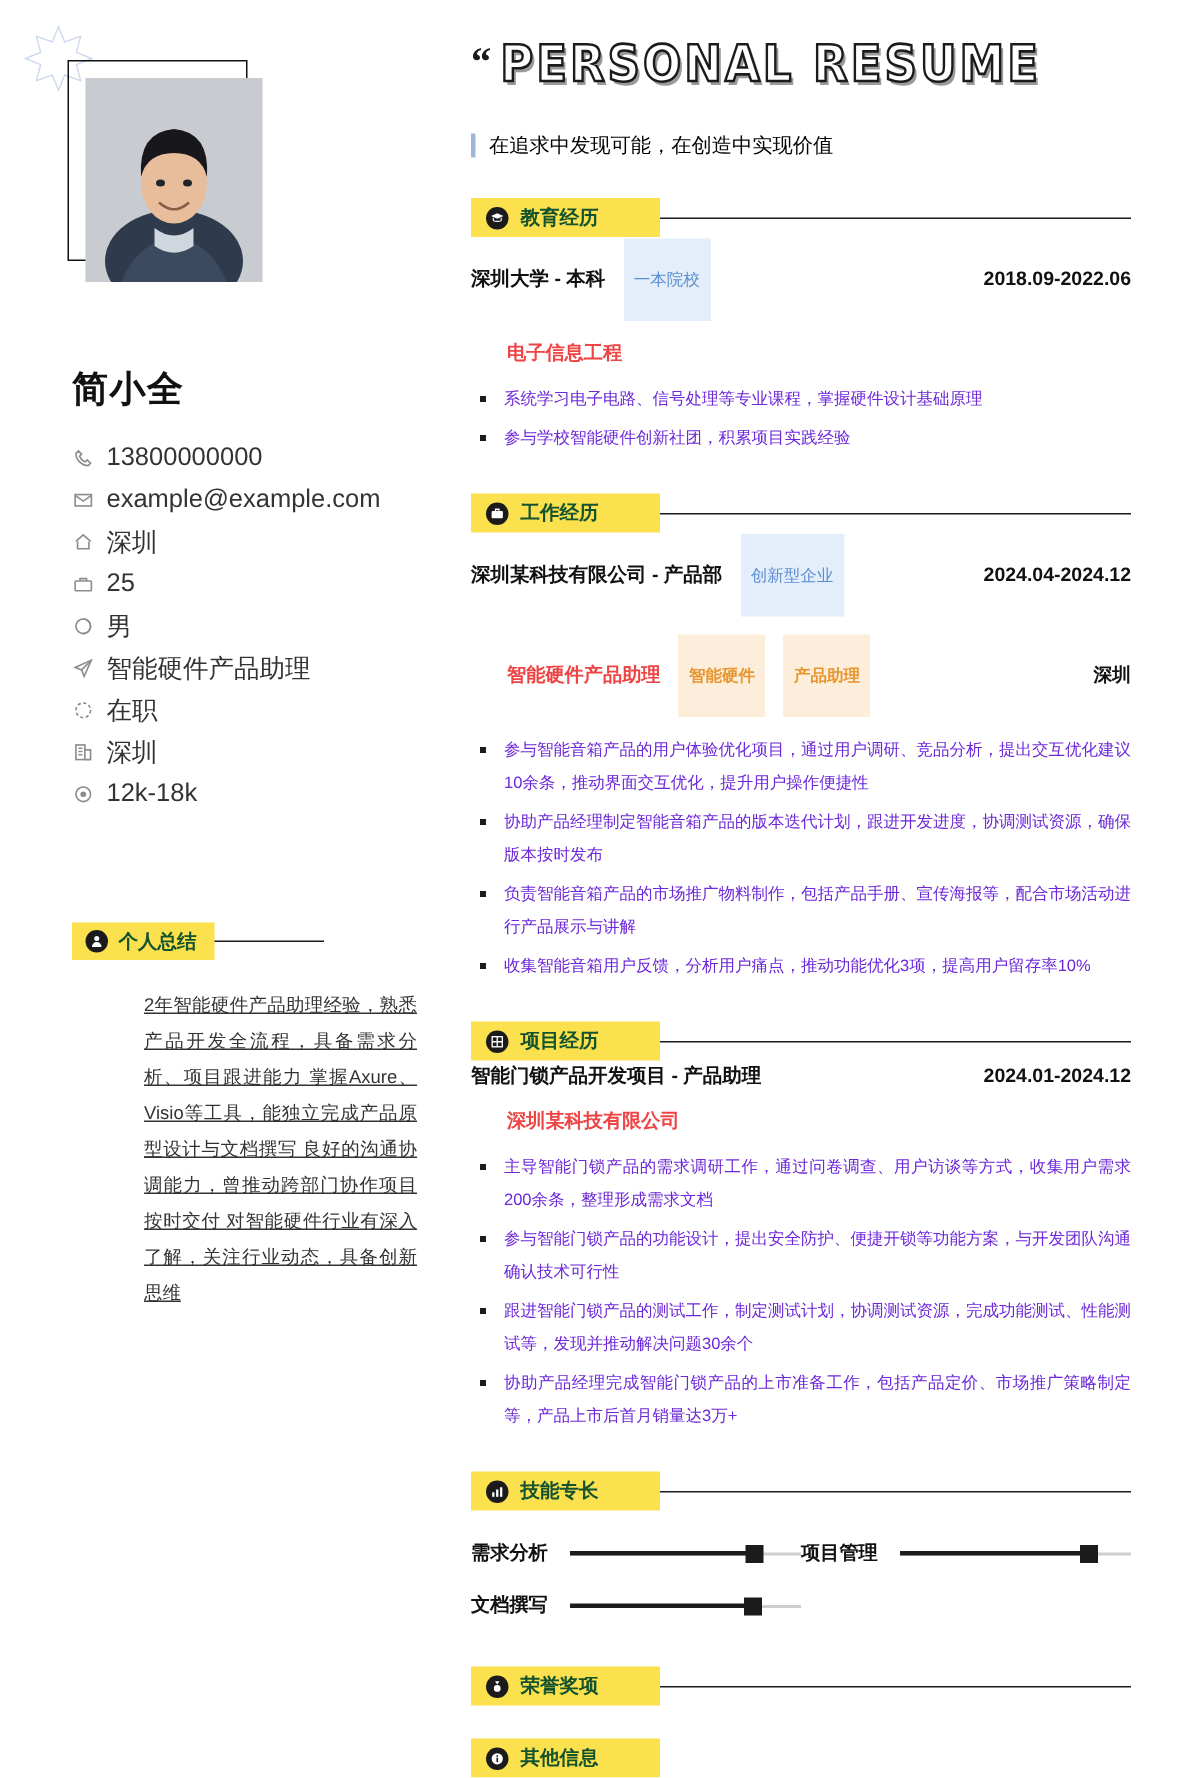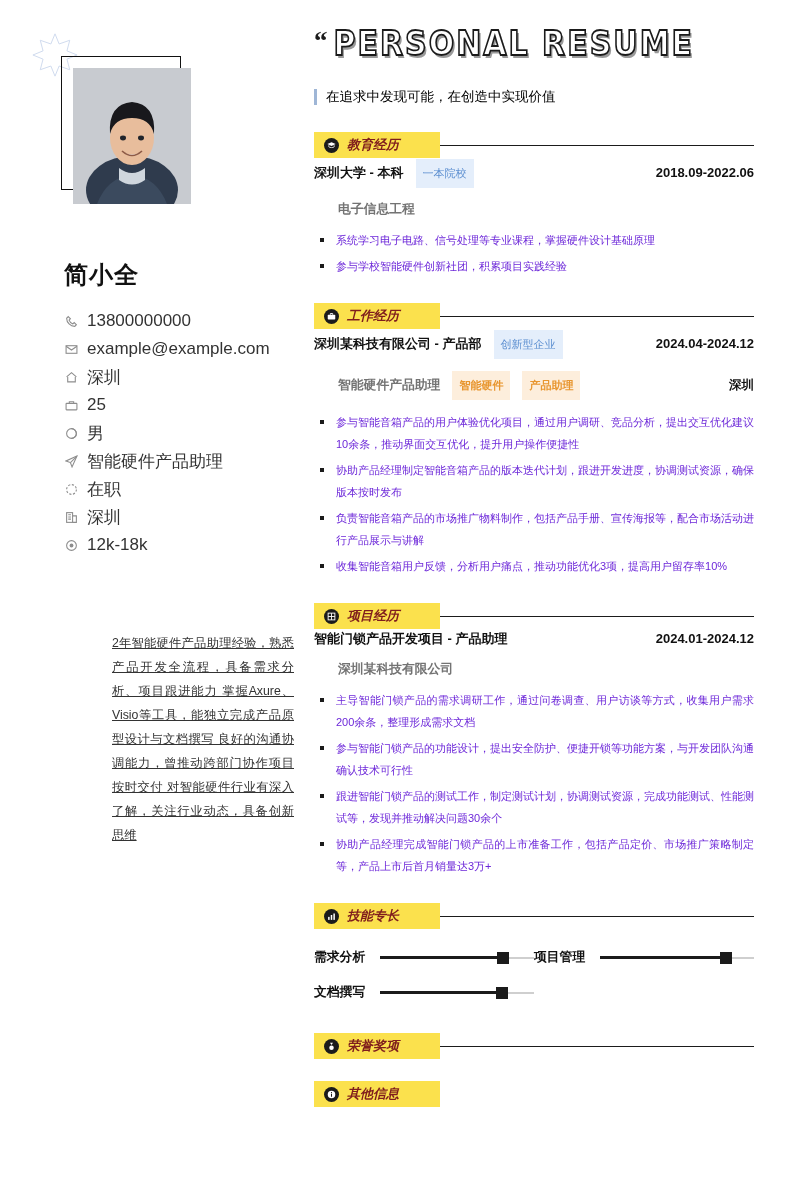--- a/index.html
+++ b/index.html
@@ -6,21 +6,21 @@
   html, body {
     width: 794px; height: 1185px;
     background: #ffffff;
     font-family: "Liberation Sans", "DejaVu Sans", sans-serif;
     color: #222;
     overflow: hidden;
   }
   .page { position: relative; width: 794px; height: 1185px; display: flex; }
 
   
-  .left { width: 278px; padding: 16px; position: relative; flex: 0 0 278px; }
+  .left { width: 278px; padding: 0; position: relative; flex: 0 0 278px; }
 
   .photo-wrap { position: relative; width: 150px; height: 160px; margin: 43px 0 0 48px; }
   .star { position: absolute; left: -32px; top: -27px; width: 46px; height: 46px; z-index: 1; }
   .frame { position: absolute; left: -3px; top: -3px; width: 120px; height: 134px;
            border: 1.5px solid #111; z-index: 2; }
   .photo { position: absolute; left: 9px; top: 9px; width: 118px; height: 136px;
            z-index: 3; overflow: hidden; background: #c9ccd1; }
   .photo svg { display: block; }
 
   .name { font-size: 24px; font-weight: bold; color: #111; margin: 40px 0 0 48px; letter-spacing: 1px; }
@@ -29,21 +29,21 @@
   .c-row { display: flex; align-items: center; gap: 9px; height: 28px; }
   .c-ico { width: 14px; height: 14px; flex: 0 0 14px; display: flex; align-items: center; justify-content: center; color: #8d8d8d; }
   .c-txt { font-size: 17px; color: #333; }
 
   .sec-left { margin: 72px 0 0 48px; }
   .bar-head { display: flex; align-items: center; width: 168px; }
   .bar-chip { background: #fbe14d; height: 25px; display: flex; align-items: center; padding: 0 12px 0 9px; gap: 7px; }
   .chip-ico { width: 15px; height: 15px; border-radius: 50%; background: #1b1b1b;
               display: flex; align-items: center; justify-content: center; flex: 0 0 15px; }
   .chip-ico svg { display: block; }
-  .chip-txt { font-size: 13px; font-weight: bold; color: #7f1d1d; white-space: nowrap; font-style: italic; }
+  .chip-txt { font-size: 13px; font-weight: bold; color: #14532d; white-space: nowrap; }
   .head-rule { flex: 1; height: 1px; background: #1b1b1b; }
 
   .summary { margin: 18px 0 8px 48px; width: 182px; font-size: 12.3px; line-height: 24px; color: #333; text-align: justify; text-decoration: underline; }
 
   
   .right { flex: 1; padding: 24px 40px 0 36px; }
 
   .title-row { display: flex; align-items: flex-start; gap: 6px; height: 42px; }
   .quote { font-size: 27px; color: #1b1b1b; font-weight: bold; line-height: 1; margin-top: 4px; font-family: "Liberation Serif", serif; }
   .big-title { font-size: 30px; font-weight: bold; letter-spacing: 2px;
@@ -61,24 +61,24 @@
   .sec { margin-top: 26px; }
   .sec-head { display: flex; align-items: center; }
   .sec-chip { background: #fbe14d; height: 26px; min-width: 126px; display: flex; align-items: center; padding: 0 14px 0 10px; gap: 8px; }
   .sec-rule { flex: 1; height: 1px; background: #1b1b1b; }
 
   .entry { margin-top: 1px; }
   .e-line { display: flex; align-items: baseline; }
   .e-title { font-size: 13px; font-weight: bold; color: #111; }
   .e-date { margin-left: auto; font-size: 13px; font-weight: bold; color: #111; white-space: nowrap; }
   .e-right { margin-left: auto; font-size: 12.5px; font-weight: bold; color: #111; white-space: nowrap; }
-  .tag { font-size: 11px; padding: 7px 7px; margin-left: 12px; white-space: nowrap; text-align: right; }
+  .tag { font-size: 11px; padding: 20px 7px; margin-left: 12px; white-space: nowrap; text-align: right; }
   .tag.blue { background: #e4eefb; color: #5b8ed0; }
   .tag.orange { background: #fdeedc; color: #e8962f; font-weight: bold; }
-  .e-sub { font-size: 12.8px; font-weight: bold; color: #737373; margin-top: 13px; padding-left: 24px; }
+  .e-sub { font-size: 12.8px; font-weight: bold; color: #ef4444; margin-top: 13px; padding-left: 24px; }
 
   ul.bullets { list-style: none; margin-top: 11px; }
   ul.bullets li { position: relative; padding-left: 22px; font-size: 11px; line-height: 22px; color: #6d28d9; margin-bottom: 4px; text-align: justify; }
   ul.bullets li::before { content: ""; position: absolute; left: 6px; top: 9px; width: 4px; height: 4px; background: #1b1b1b; }
 
   
   .skills { display: flex; flex-wrap: wrap; margin-top: 20px; }
   .skill { width: 50%; display: flex; align-items: center; margin-bottom: 18px; }
   .sk-name { font-size: 12.8px; font-weight: bold; color: #111; width: 66px; flex: 0 0 66px; }
   .sk-track { position: relative; height: 2px; background: #cfcfcf; width: 190px; }
@@ -198,20 +198,32 @@
           <svg width="13" height="13" viewBox="0 0 24 24" fill="none" stroke="#8d8d8d" stroke-width="2">
               <circle cx="12" cy="12" r="9"></circle>
               <circle cx="12" cy="12" r="3.5" fill="#8d8d8d" stroke="none"></circle>
             </svg>
         </span>
         <span class="c-txt">12k-18k</span>
       </div>
     </div>
 
     <div class="sec-left">
+      <div class="bar-head">
+        <div class="bar-chip">
+          <span class="chip-ico">
+            <svg width="9" height="9" viewBox="0 0 24 24" fill="#fff">
+                <circle cx="12" cy="7" r="4.5"></circle>
+                <path d="M3.5 22 a8.5 8.5 0 0 1 17 0 z"></path>
+              </svg>
+          </span>
+          <span class="chip-txt">个人总结</span>
+        </div>
+        <div class="head-rule"></div>
+      </div>
       <p class="summary">2年智能硬件产品助理经验，熟悉产品开发全流程，具备需求分析、项目跟进能力 掌握Axure、Visio等工具，能独立完成产品原型设计与文档撰写 良好的沟通协调能力，曾推动跨部门协作项目按时交付 对智能硬件行业有深入了解，关注行业动态，具备创新思维</p>
     </div>
   </aside>
 
   <main class="right">
 
     <div class="title-row">
       <span class="quote">“</span>
       <span class="big-title">PERSONAL RESUME</span>
     </div>

